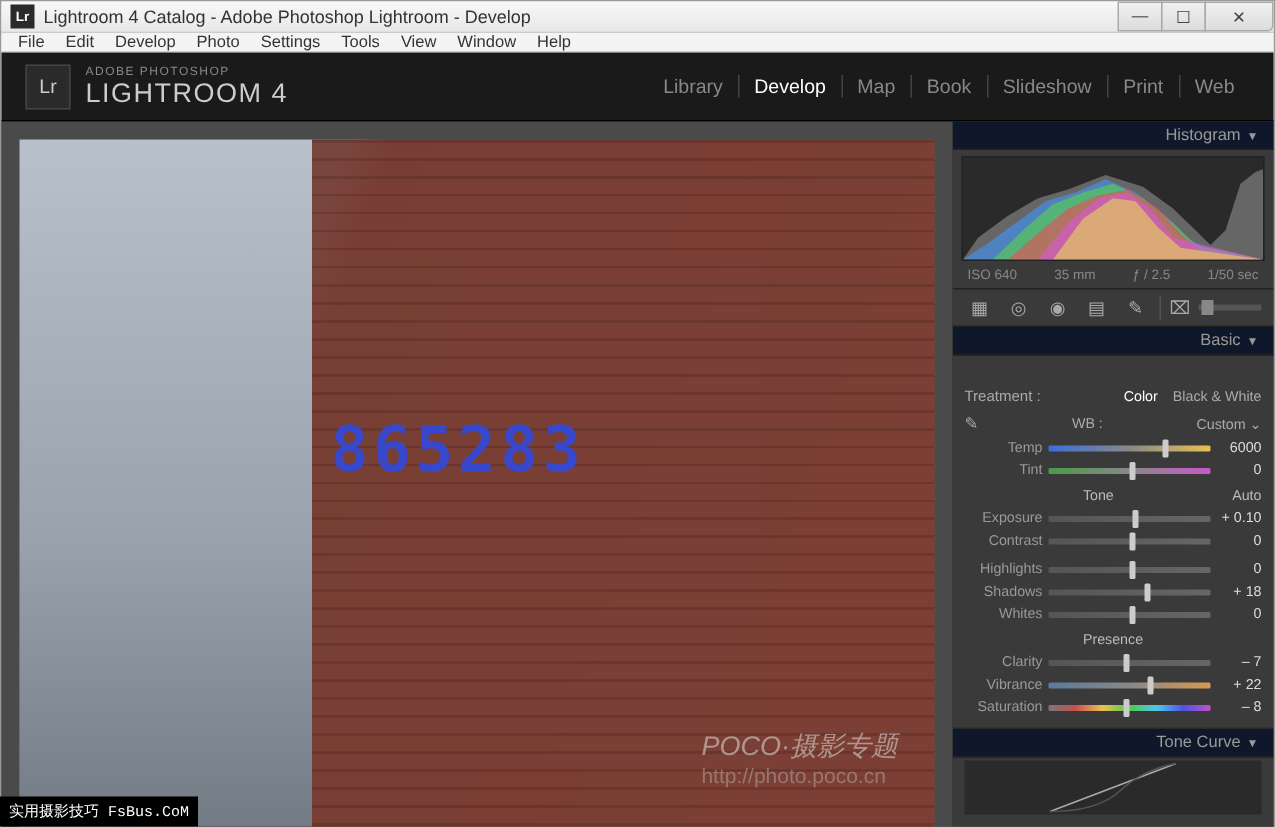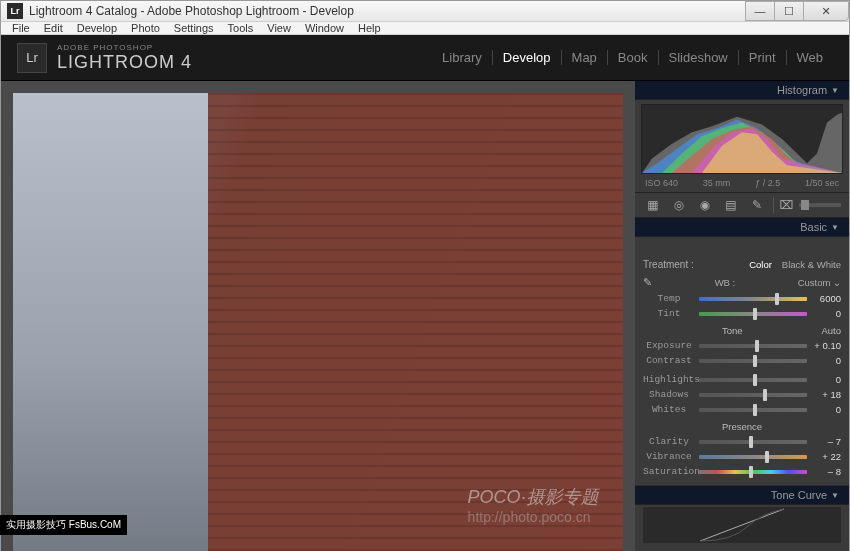--- a/index.html
+++ b/index.html
@@ -37,40 +37,40 @@
 .histogram { height:70px; background:#2a2a2a; margin:4px 6px 2px; position:relative; border:1px solid #222; }
 .histo-svg { width:100%; height:100%; }
 .meta-row { display:flex; justify-content:space-between; padding:2px 10px 4px; font-size:9px; color:#888;gap:12px; }
 .toolstrip { display:flex; align-items:center; gap:6px; padding:4px 8px; border-top:1px solid #222; border-bottom:1px solid #222; }
 .tool { width:20px; height:16px; display:flex; align-items:center; justify-content:center; color:#aaa; font-size:12px; }
 .tool.sep { border-left:1px solid #555; padding-left:6px; }
 .mini-slider { flex:1; height:4px; background:#555; position:relative; }
 .mini-slider .thumb { position:absolute; left:5%; top:-3px; width:8px; height:10px; background:#888; }
 .section { padding:4px 8px 6px; border-bottom:1px solid #2a2a2a;margin-top:16px; }
 .row { display:flex; align-items:center; height:15px; gap:4px; }
-.row .lbl { width:52px; text-align:center; color:#999; font-size:9.5px;font-family:Liberation Mono, monospace; }
+.row .lbl { width:52px; text-align:right; color:#999; font-size:9.5px; }
 .row .val { width:30px; text-align:right; color:#ddd; font-size:9.5px; }
 .slider { flex:1; height:4px; background:linear-gradient(90deg,#555,#666); position:relative; border-radius:1px; }
 .slider.temp { background:linear-gradient(90deg,#3a6fd8,#888,#e8c050); }
 .slider.tint { background:linear-gradient(90deg,#4a9a4a,#888,#c858c8); }
 .slider.vib { background:linear-gradient(90deg,#5a7a9a,#888,#d89850); }
 .slider.sat { background:linear-gradient(90deg,#777,#c85050,#e8c050,#50c850,#50c8e8,#5050e8,#c850c8); }
 .slider .thumb { position:absolute; top:-4px; width:4px; height:12px; background:#ccc; border-radius:1px; }
 .treat-row { display:flex; align-items:center; justify-content:space-between; padding:2px 0 4px; }
 .treat-row .opts { display:flex; gap:10px; font-size:9.5px; }
 .treat-row .opts .active { color:#fff; }
 .subhead { display:flex; justify-content:space-between; padding:4px 0 2px; color:#bbb; font-size:9.5px; }
 .subhead .center { flex:1; text-align:center; }
 .wb-row { display:flex; align-items:center; justify-content:space-between; font-size:9.5px; padding:2px 0; }
 .eyedrop { font-size:11px; color:#aaa; }
 .buttons { display:flex; gap:6px; padding:6px 8px; margin-top:auto; }
 .btn { flex:1; height:20px; background:#555; border:1px solid #333; color:#ccc; font-size:10px; display:flex; align-items:center; justify-content:center; }
 .curve { height:36px; background:#2a2a2a; margin:2px 8px; position:relative; }
 .curve svg { width:100%; height:100%; }
-.tag { position:absolute; left:0; bottom:16px; background:#000; color:#fff; font-size:10px; padding:3px 6px; z-index:20; }
+.tag { position:absolute; left:0; bottom:0; background:#000; color:#fff; font-size:10px; padding:3px 6px; z-index:20;font-family:Liberation Mono, monospace; }
 </style>
 </head>
 <body>
 
 <div class="window">
   <div class="titlebar">
     <div class="icon">Lr</div>
     <div class="title">Lightroom 4 Catalog - Adobe Photoshop Lightroom - Develop</div>
     <div class="winbtns">
       <div class="winbtn">—</div>
@@ -105,20 +105,21 @@
         <span>Book</span>
         <span>Slideshow</span>
         <span>Print</span>
         <span>Web</span>
       </div>
     </div>
 
     <div class="workspace">
       <div class="canvas">
         <div class="photo">
+          <div class="wm">865283</div>
           <div class="wm2">
             <span>POCO·摄影专题</span>
             <span class="sub">http://photo.poco.cn</span>
           </div>
         </div>
       </div>
 
       <div class="panel">
         <div class="panel-head">
           <span>Histogram</span>

